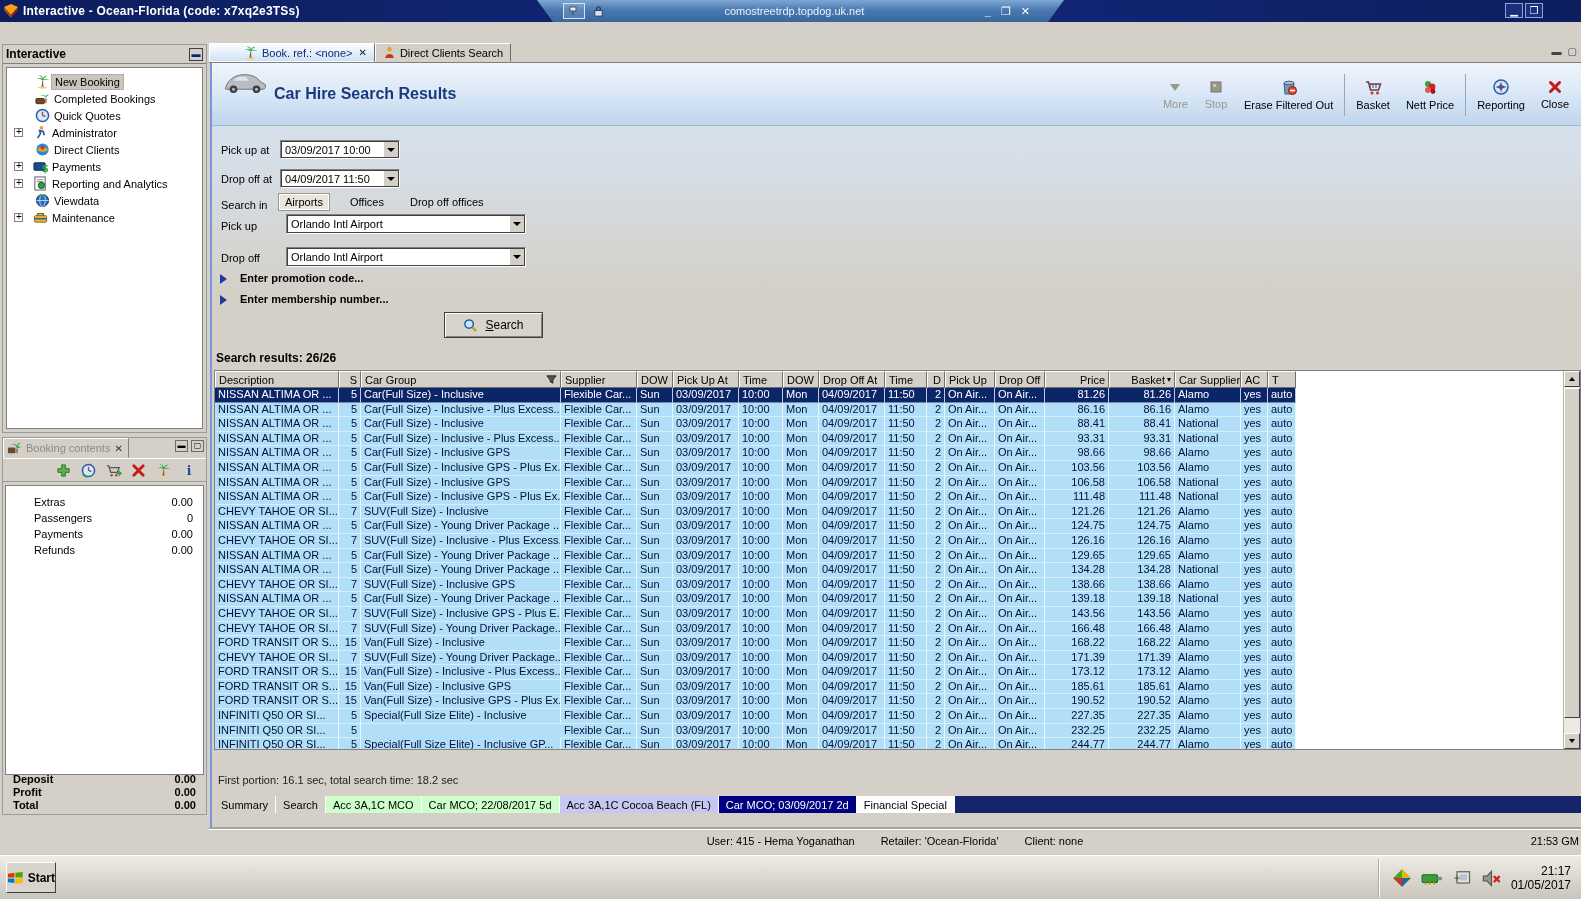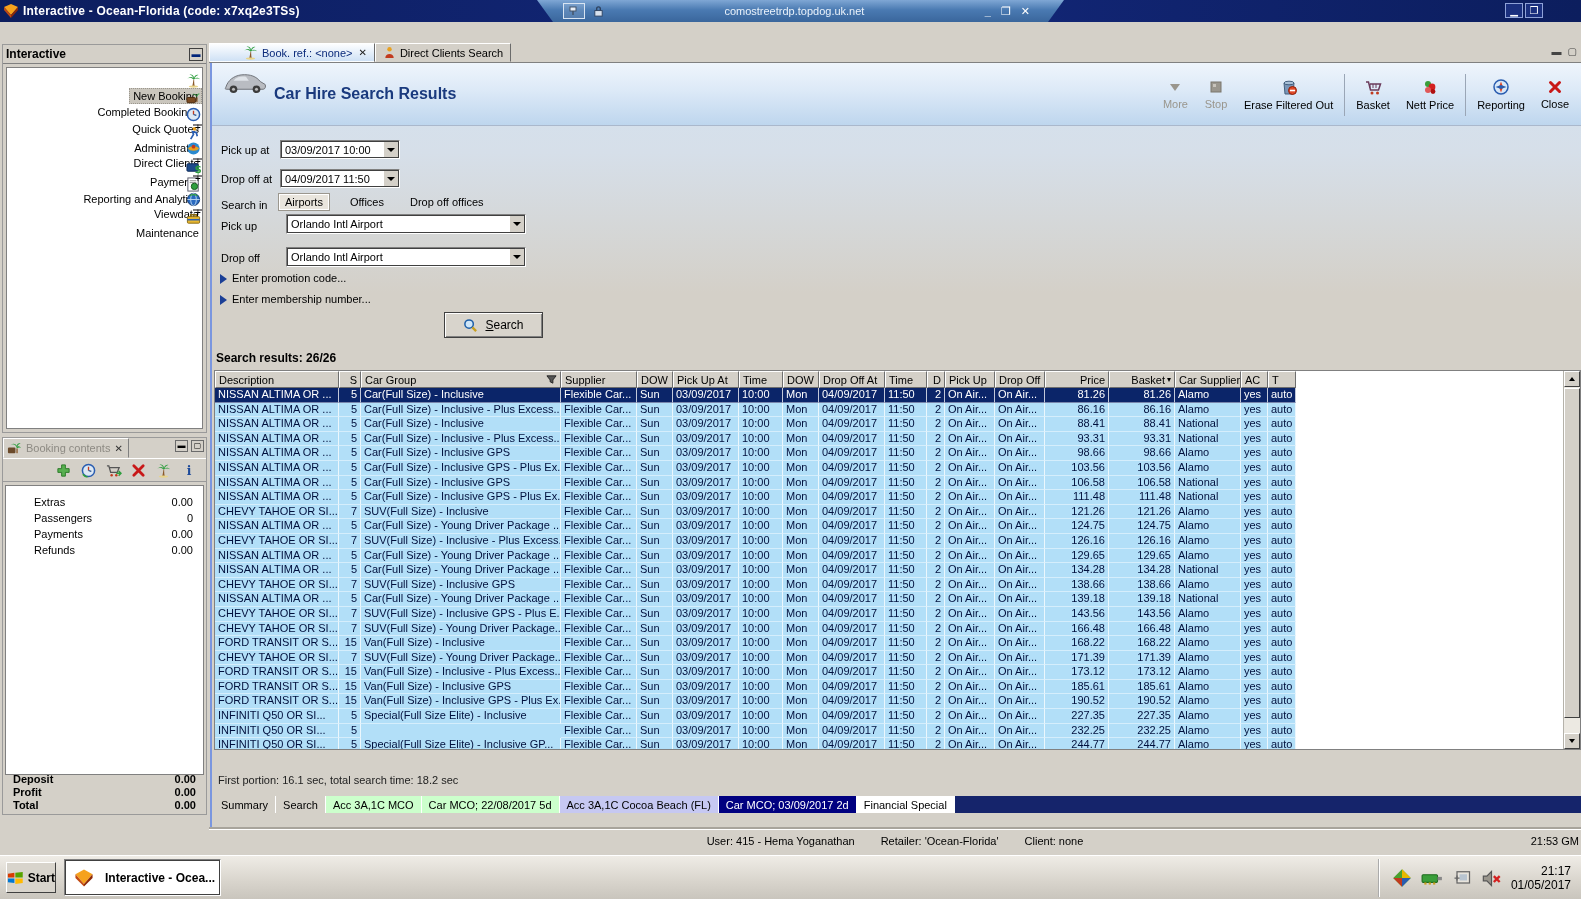--- a/index.html
+++ b/index.html
@@ -32,21 +32,21 @@
   
   #appbody { position:absolute; left:0; top:37px; width:1581px; height:818px; background:#D4D0C8; }
 
   
   .panel { position:absolute; background:#D4D0C8; border:1px solid #808080; }
   #interactive-panel { left:2px; top:7px; width:205px; height:389px; border:1px solid #9a9a9a; }
   #interactive-panel .hdr { height:19px; display:flex; align-items:center; border-bottom:1px solid #808080; padding:0 3px; }
   #interactive-panel .hdr .t { font-weight:bold; font-size:12px; flex:1; }
   .collapse-btn { width:14px; height:13px; border:1px solid #404040; background:#D4D0C8; font-size:9px; line-height:11px; text-align:center; color:#00247a; }
   #tree { position:absolute; left:3px; top:22px; right:3px; bottom:3px; background:#fff; border:1px solid #808080; overflow:hidden; padding-top:5px; }
-  .tree-row { height:17px; display:flex; align-items:flex-end;flex-direction:column; }
+  .tree-row { height:17px; display:flex; align-items:center; }
   .tree-row .plusbox { width:9px; height:9px; border:1px solid #848284; background:#fff; margin-left:7px; position:relative; }
   .tree-row .plusbox::before { content:"+"; position:absolute; left:1px; top:-3px; font-size:10px; }
   .tree-row .spacer { width:11px; margin-left:7px; }
   .tree-row .t-ico { width:18px; height:15px; margin-left:8px; display:flex; align-items:center; justify-content:center; }
   .tree-row .lbl { padding:1px 3px; }
   .tree-row.selected .lbl { background:#cac6bd; border:1px dotted #9b978e; }
 
   #booking-panel { left:2px; top:400px; width:205px; height:378px; border:1px solid #9a9a9a; }
   #booking-panel .tabhdr { height:21px; background:#D4D0C8; display:flex; align-items:flex-end; position:relative; border-bottom:1px solid #fff; }
   .bk-tab { height:20px; display:flex; align-items:center; background:#D4D0C8; border:1px solid; border-color:#fff #808080 transparent #fff; padding:0 5px 0 3px; gap:4px; }
@@ -87,21 +87,21 @@
   .tb-sep { width:1px; height:42px; background:#9aa6b6; margin:0 3px; }
 
   
   .flabel { position:absolute; color:#000; }
   .editbox { position:absolute; background:#fff; border:1px solid; border-color:#808080 #fff #fff #808080; outline:1px solid #404040; outline-offset:-2px; display:flex; align-items:center; padding-left:4px; }
   .editbox .ddbtn { margin-left:auto; width:16px; height:100%; background:#D4D0C8; border:1px solid; border-color:#fff #404040 #404040 #fff; display:flex; align-items:center; justify-content:center; }
   .editbox .ddbtn .arr { width:0; height:0; border:4px solid transparent; border-top-color:#000; margin-top:4px; }
   .seg { position:absolute; display:flex; align-items:center; gap:14px; }
   .seg .opt { padding:2px 6px; }
   .seg .opt.sel { background:#e9e5dd; border:1px solid #9b978e; box-shadow:inset 0 0 0 1px #fff; }
-  .expander { position:absolute; display:flex; align-items:center; font-weight:normal;text-align:center; }
+  .expander { position:absolute; display:flex; align-items:center; gap:8px; font-weight:bold;text-align:center; }
   .expander .earr { width:0; height:0; border:5px solid transparent; border-left:7px solid #1b3f96; margin-top:1px; }
   #search-btn { position:absolute; left:232px; top:249px; width:99px; height:26px; background:#d8d4cc;
     border:1px solid #404040; box-shadow:inset 1px 1px 0 #fff, inset -1px -1px 0 #808080;
     display:flex; align-items:center; justify-content:center; gap:7px; font-size:12px; }
   #results-label { position:absolute; left:4px; top:288px; font-weight:bold; font-size:12px; }
 
   
   #grid { position:absolute; left:2px; top:307px; width:1367px; height:380px; background:#fff; border:1px solid #808080; overflow:hidden; }
   #grid-inner { position:absolute; left:0; top:0; right:17px; bottom:0; overflow:hidden; }
   #ghead { display:flex; height:17px; }
@@ -1216,28 +1216,20 @@
   <div id="taskbar">
     <div id="start-btn">
       <svg viewBox="0 0 18 16" width="17" height="15">
           <path d="M1 4 L8 3 L8 8 L1 8 Z" fill="#d83b01"></path>
           <path d="M9 3 L17 2 L17 8 L9 8 Z" fill="#57a300"></path>
           <path d="M1 9 L8 9 L8 14 L1 13 Z" fill="#0078d4"></path>
           <path d="M9 9 L17 9 L17 14 L9 15 Z" fill="#ffb900"></path>
         </svg>
       <span>Start</span>
     </div>
-    <div id="task-app">
-      <svg viewBox="0 0 18 16" width="22" height="20">
-          <polygon points="2,5 9,1 16,5 9,13" fill="#f6a21d"></polygon>
-          <polygon points="2,5 9,13 9,15 2,8" fill="#c24a12"></polygon>
-          <polygon points="16,5 9,13 9,15 16,8" fill="#8e2a08"></polygon>
-        </svg>
-      <span>Interactive - Ocea...</span>
-    </div>
     <div id="tray">
       <span>
         <svg viewBox="0 0 16 16" width="20" height="20">
             <polygon points="8,1 15,8 8,15 1,8" fill="#4aa12e"></polygon>
             <polygon points="8,1 15,8 8,8" fill="#e8b800"></polygon>
             <polygon points="1,8 8,8 8,15" fill="#c23a1e"></polygon>
             <polygon points="8,8 15,8 8,15" fill="#2a5db0"></polygon>
           </svg>
       </span>
       <span>

